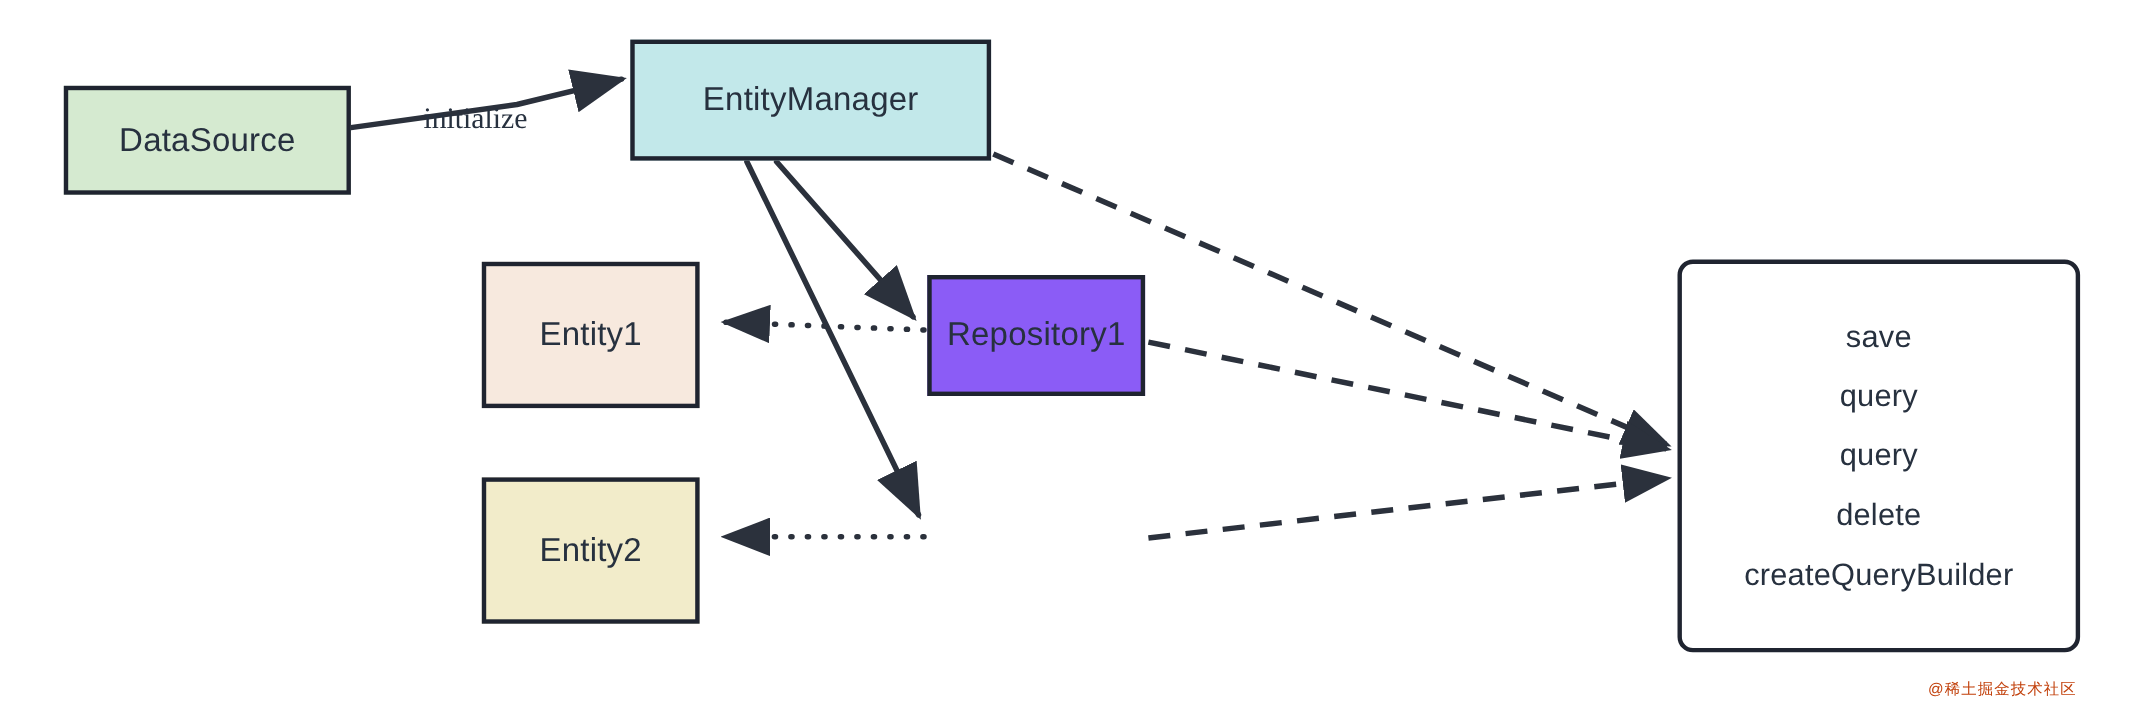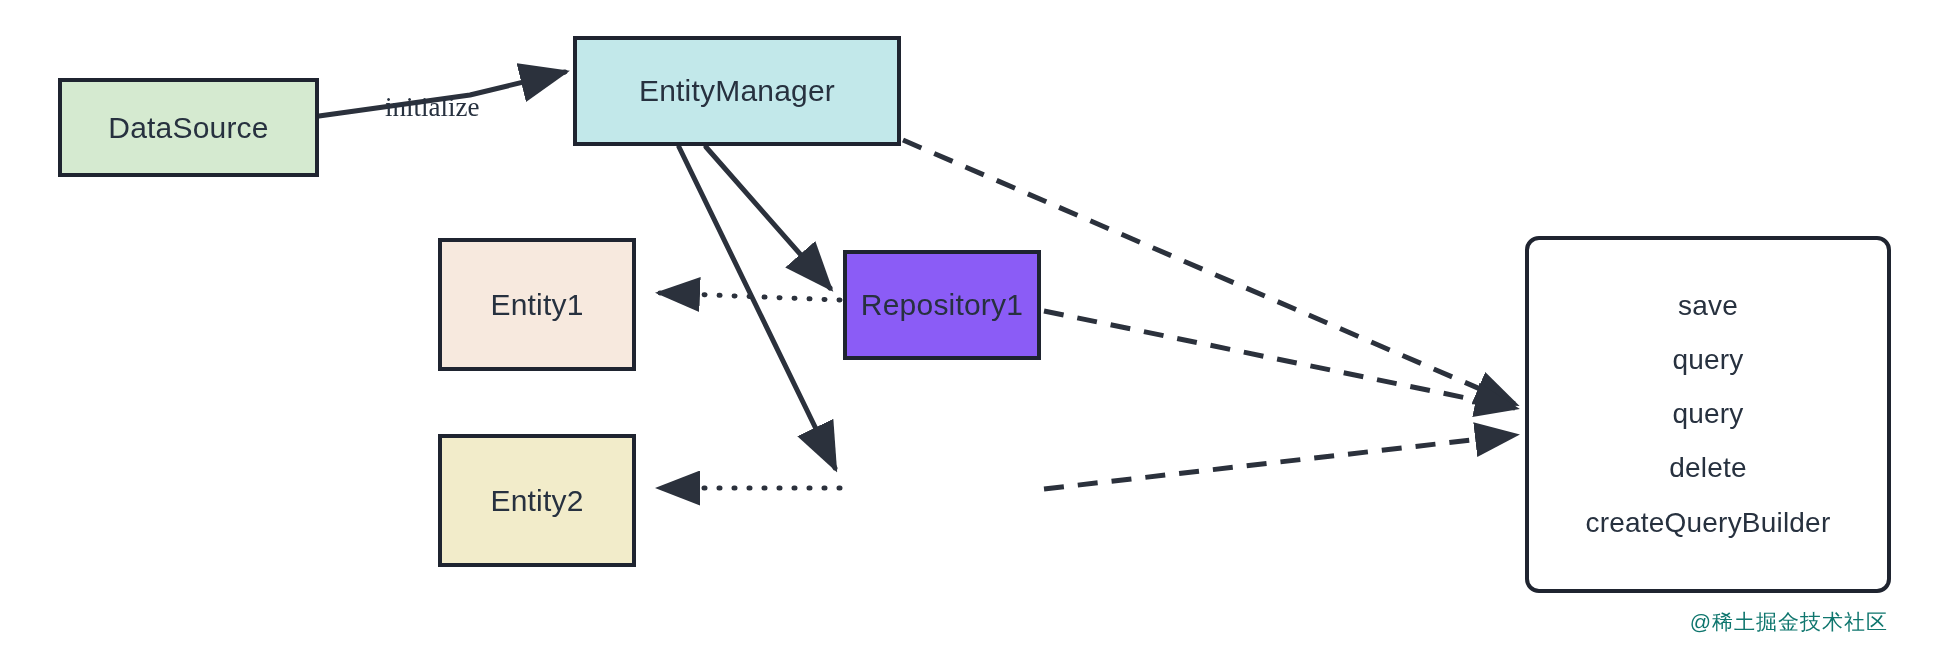--- a/index.html
+++ b/index.html
@@ -85,22 +85,22 @@
     font-size: 27px;
     white-space: nowrap;
     background: transparent;
   }
   #label-initialize { left: 385px; top: 92px; font-family: Liberation Serif, serif; }
   #label-getrepository { left: 700px; top: 194px; }
   .watermark {
     position: absolute;
     right: 62px;
     bottom: 12px;
-    font-size: 21px;
-    color: #0f766e;
+    font-size: 14px;
+    color: #c2410c;
     letter-spacing: 1px;
     white-space: nowrap;
   }
 </style>
 </head>
 <body>
 
 <div id="canvas">
 
   <svg class="edges" viewBox="0 0 1950 648" xmlns="http://www.w3.org/2000/svg">

